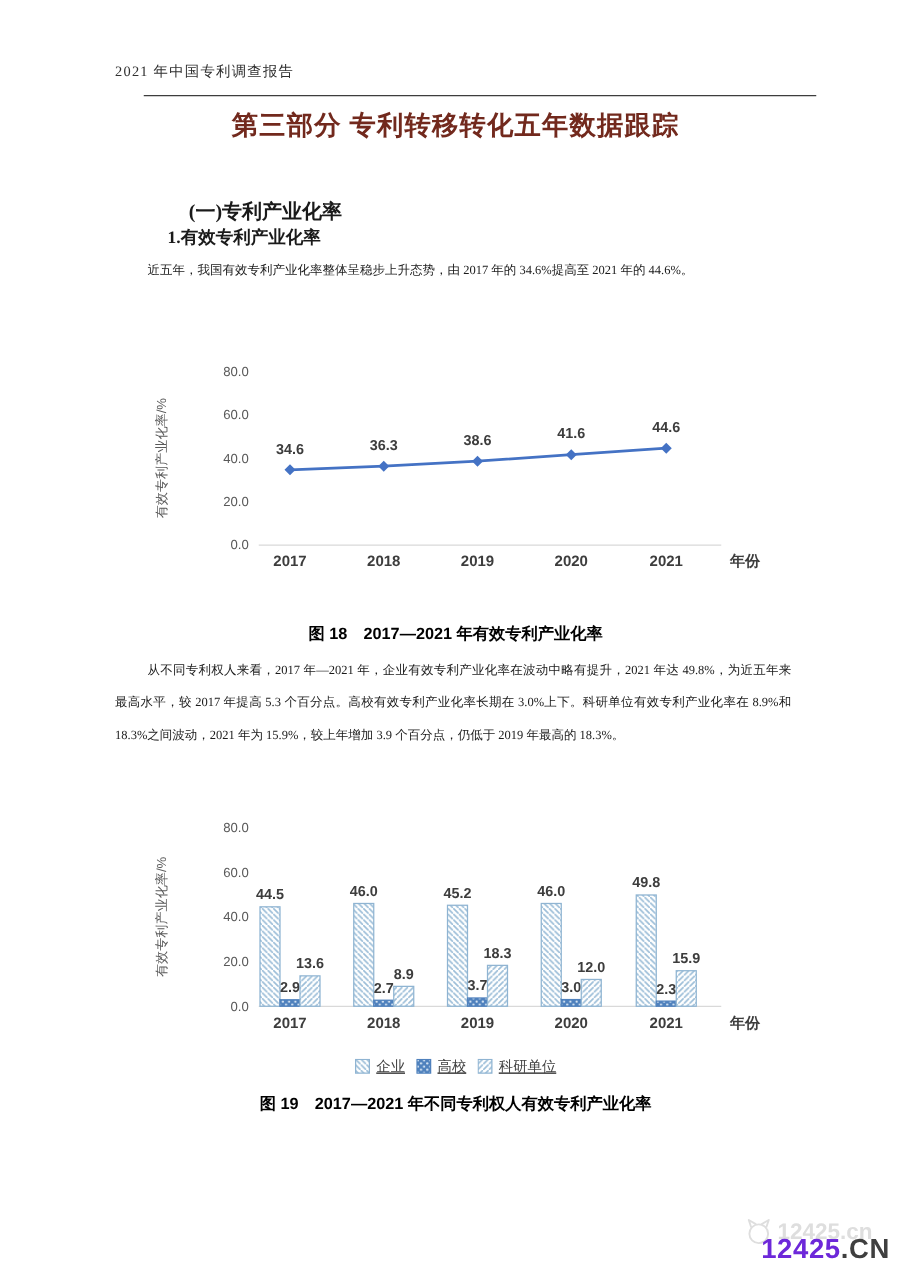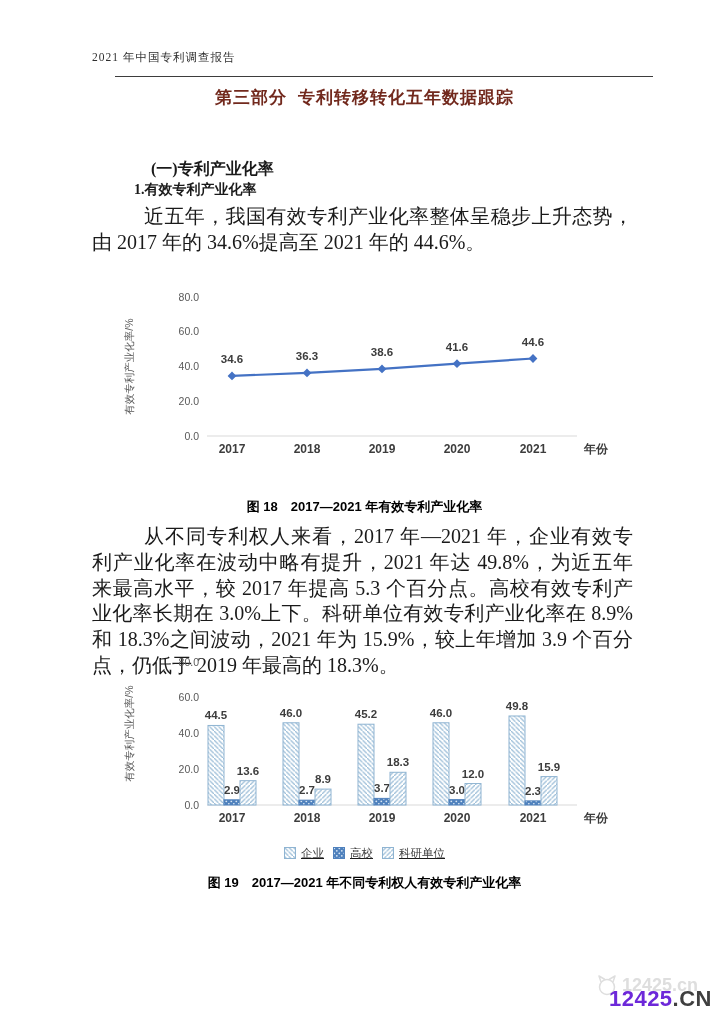--- a/index.html
+++ b/index.html
@@ -2,24 +2,24 @@
 <html><head>
 <meta charset="utf-8">
 <style>
   html,body{margin:0;padding:0;background:#ffffff;}
   .page{position:relative;width:720px;height:1018px;background:#ffffff;overflow:hidden;
         font-family:"Liberation Serif",serif;color:#1a1a1a;}
   .header-text{position:absolute;top:50px;left:92px;width:545px;
         font-size:11.5px;letter-spacing:1px;color:#2f2f2f;}
   .header-rule{position:absolute;top:76px;left:115px;width:538px;border-top:1.6px solid #3d3d3d;}
   .title{position:absolute;top:86px;left:92px;width:545px;margin:0;text-align:center;
-        font-size:17px;font-weight:700;letter-spacing:1px;font-family:Liberation Mono, monospace;}
+        font-size:21px;font-weight:700;letter-spacing:1px;}
   .section{position:absolute;top:143px;left:135px;margin:16px;font-size:16px;font-weight:700;}
   .subsection{position:absolute;top:181px;left:134px;margin:0;font-size:14px;font-weight:700;}
-  .para{position:absolute;left:92px;width:541px;margin:0;font-size:20px;line-height:25.8px;
+  .para{position:absolute;left:92px;width:541px;margin:0;font-size:10px;line-height:25.8px;
         text-align:justify;text-indent:2.6em;}
   .p1{top:204px;}
   .p2{top:524px;}
   .chart{position:absolute;left:115px;}
   .line-chart{top:286px;}
   .bar-chart{top:650px;}
   svg text{font-family:"Liberation Sans",sans-serif;}
   .tick{font-size:10.5px;fill:#595959;}
   .axis-title{font-size:10.5px;fill:#595959;}
   .xlabel{font-size:12px;font-weight:700;fill:#3d3d3d;}

